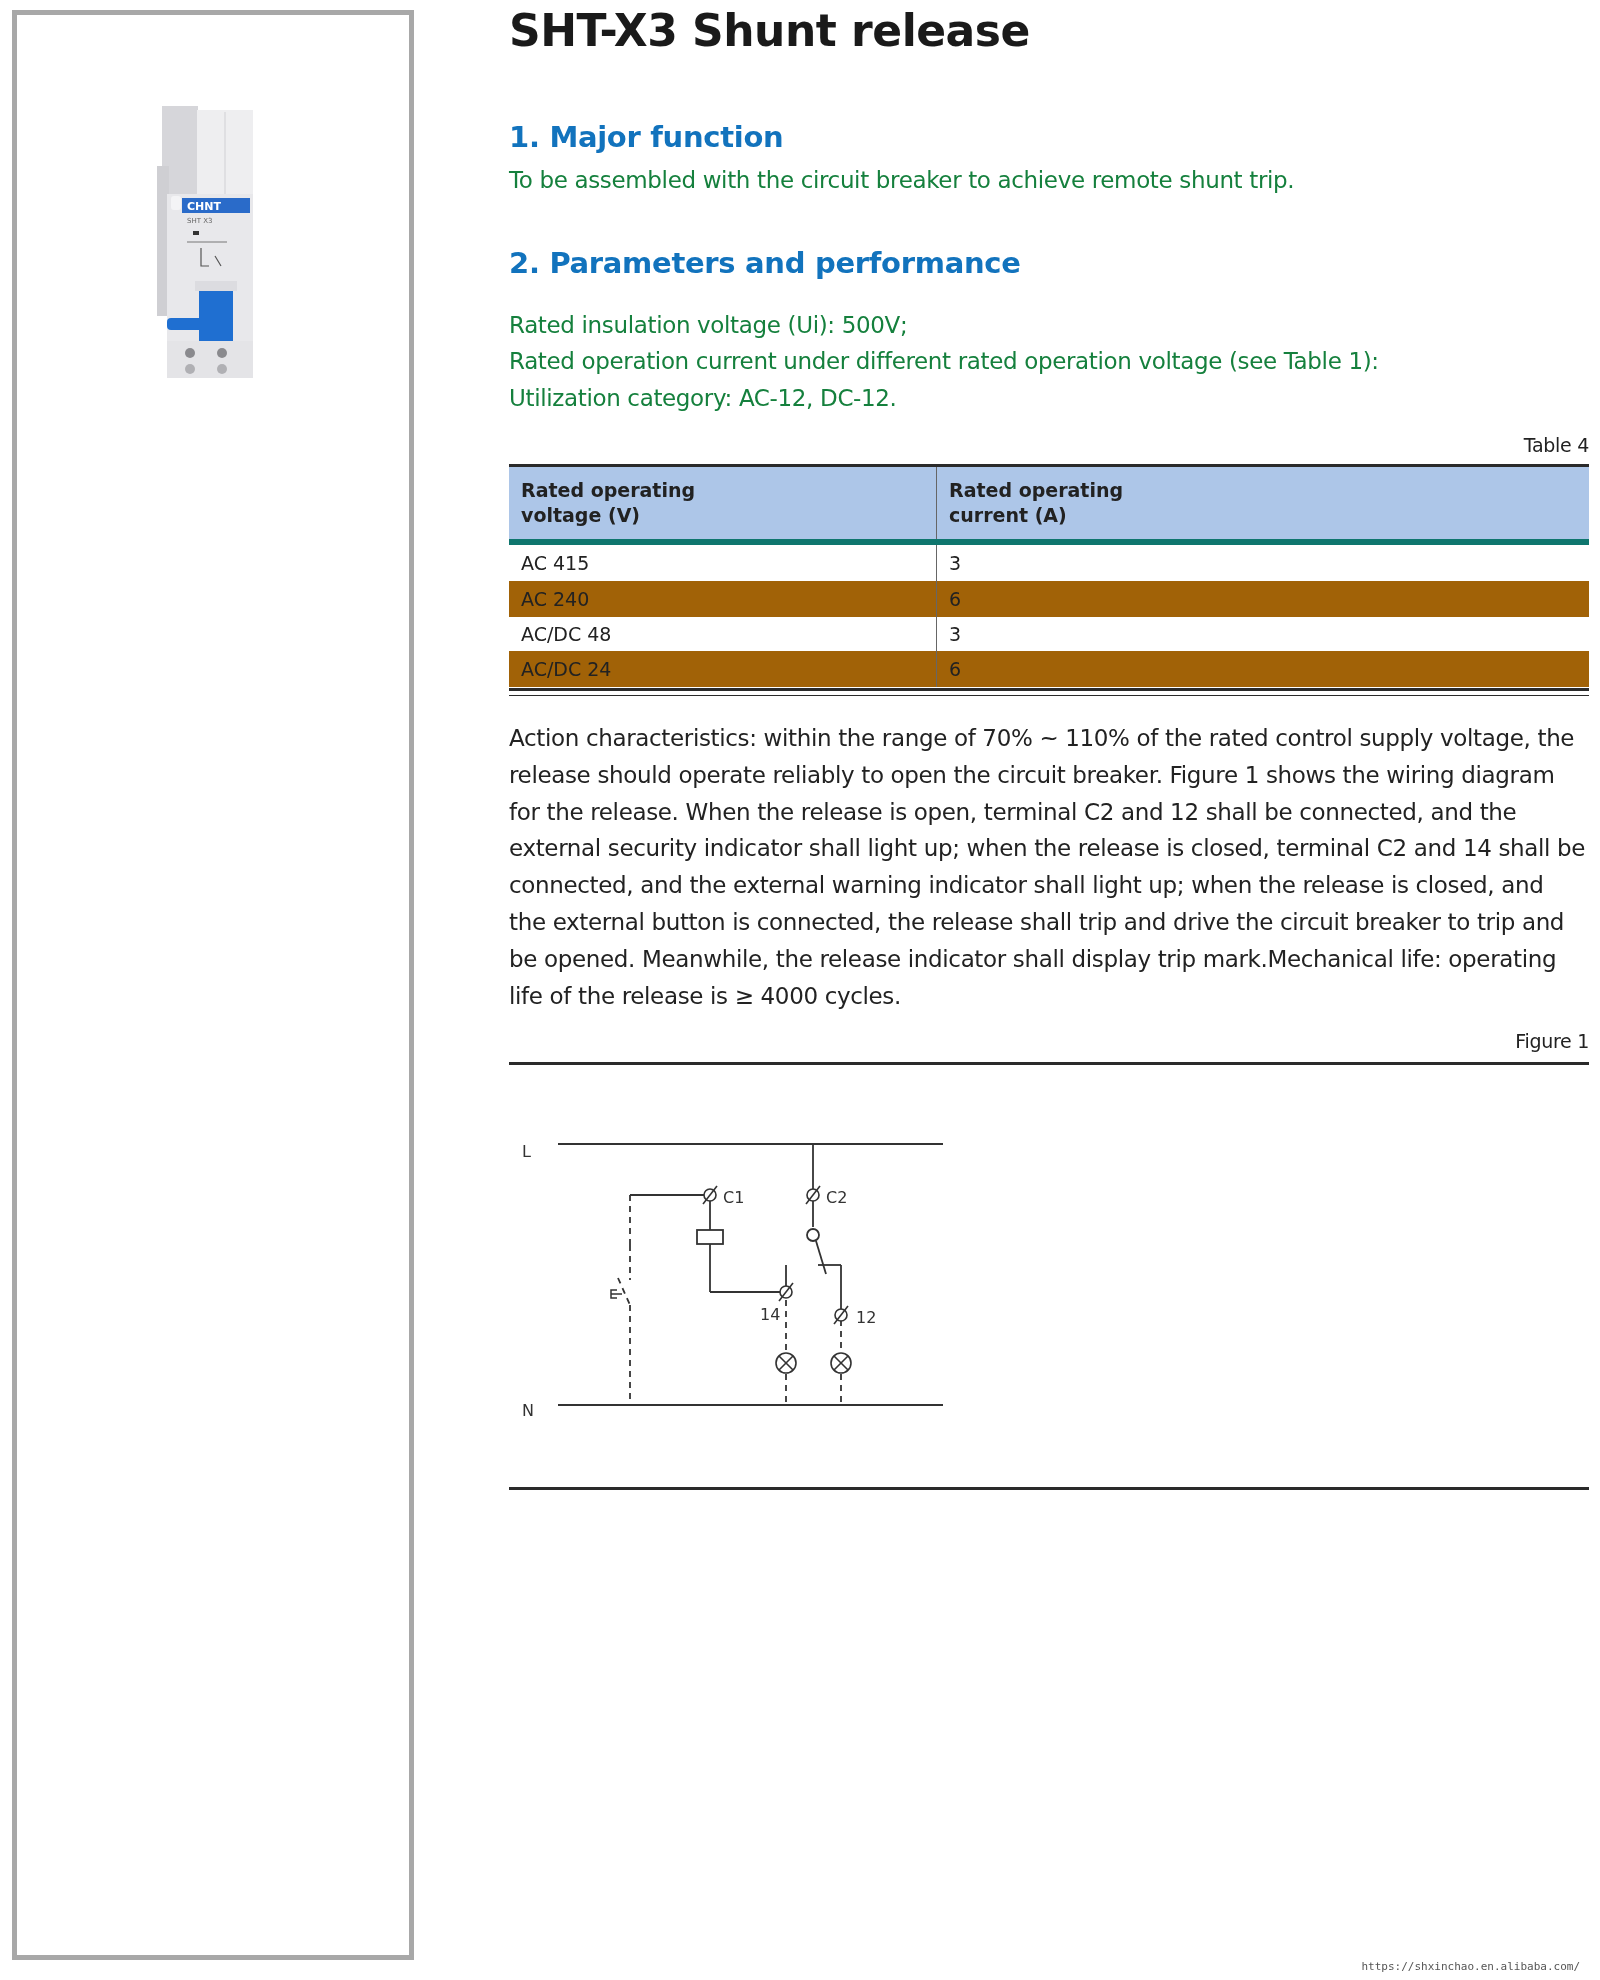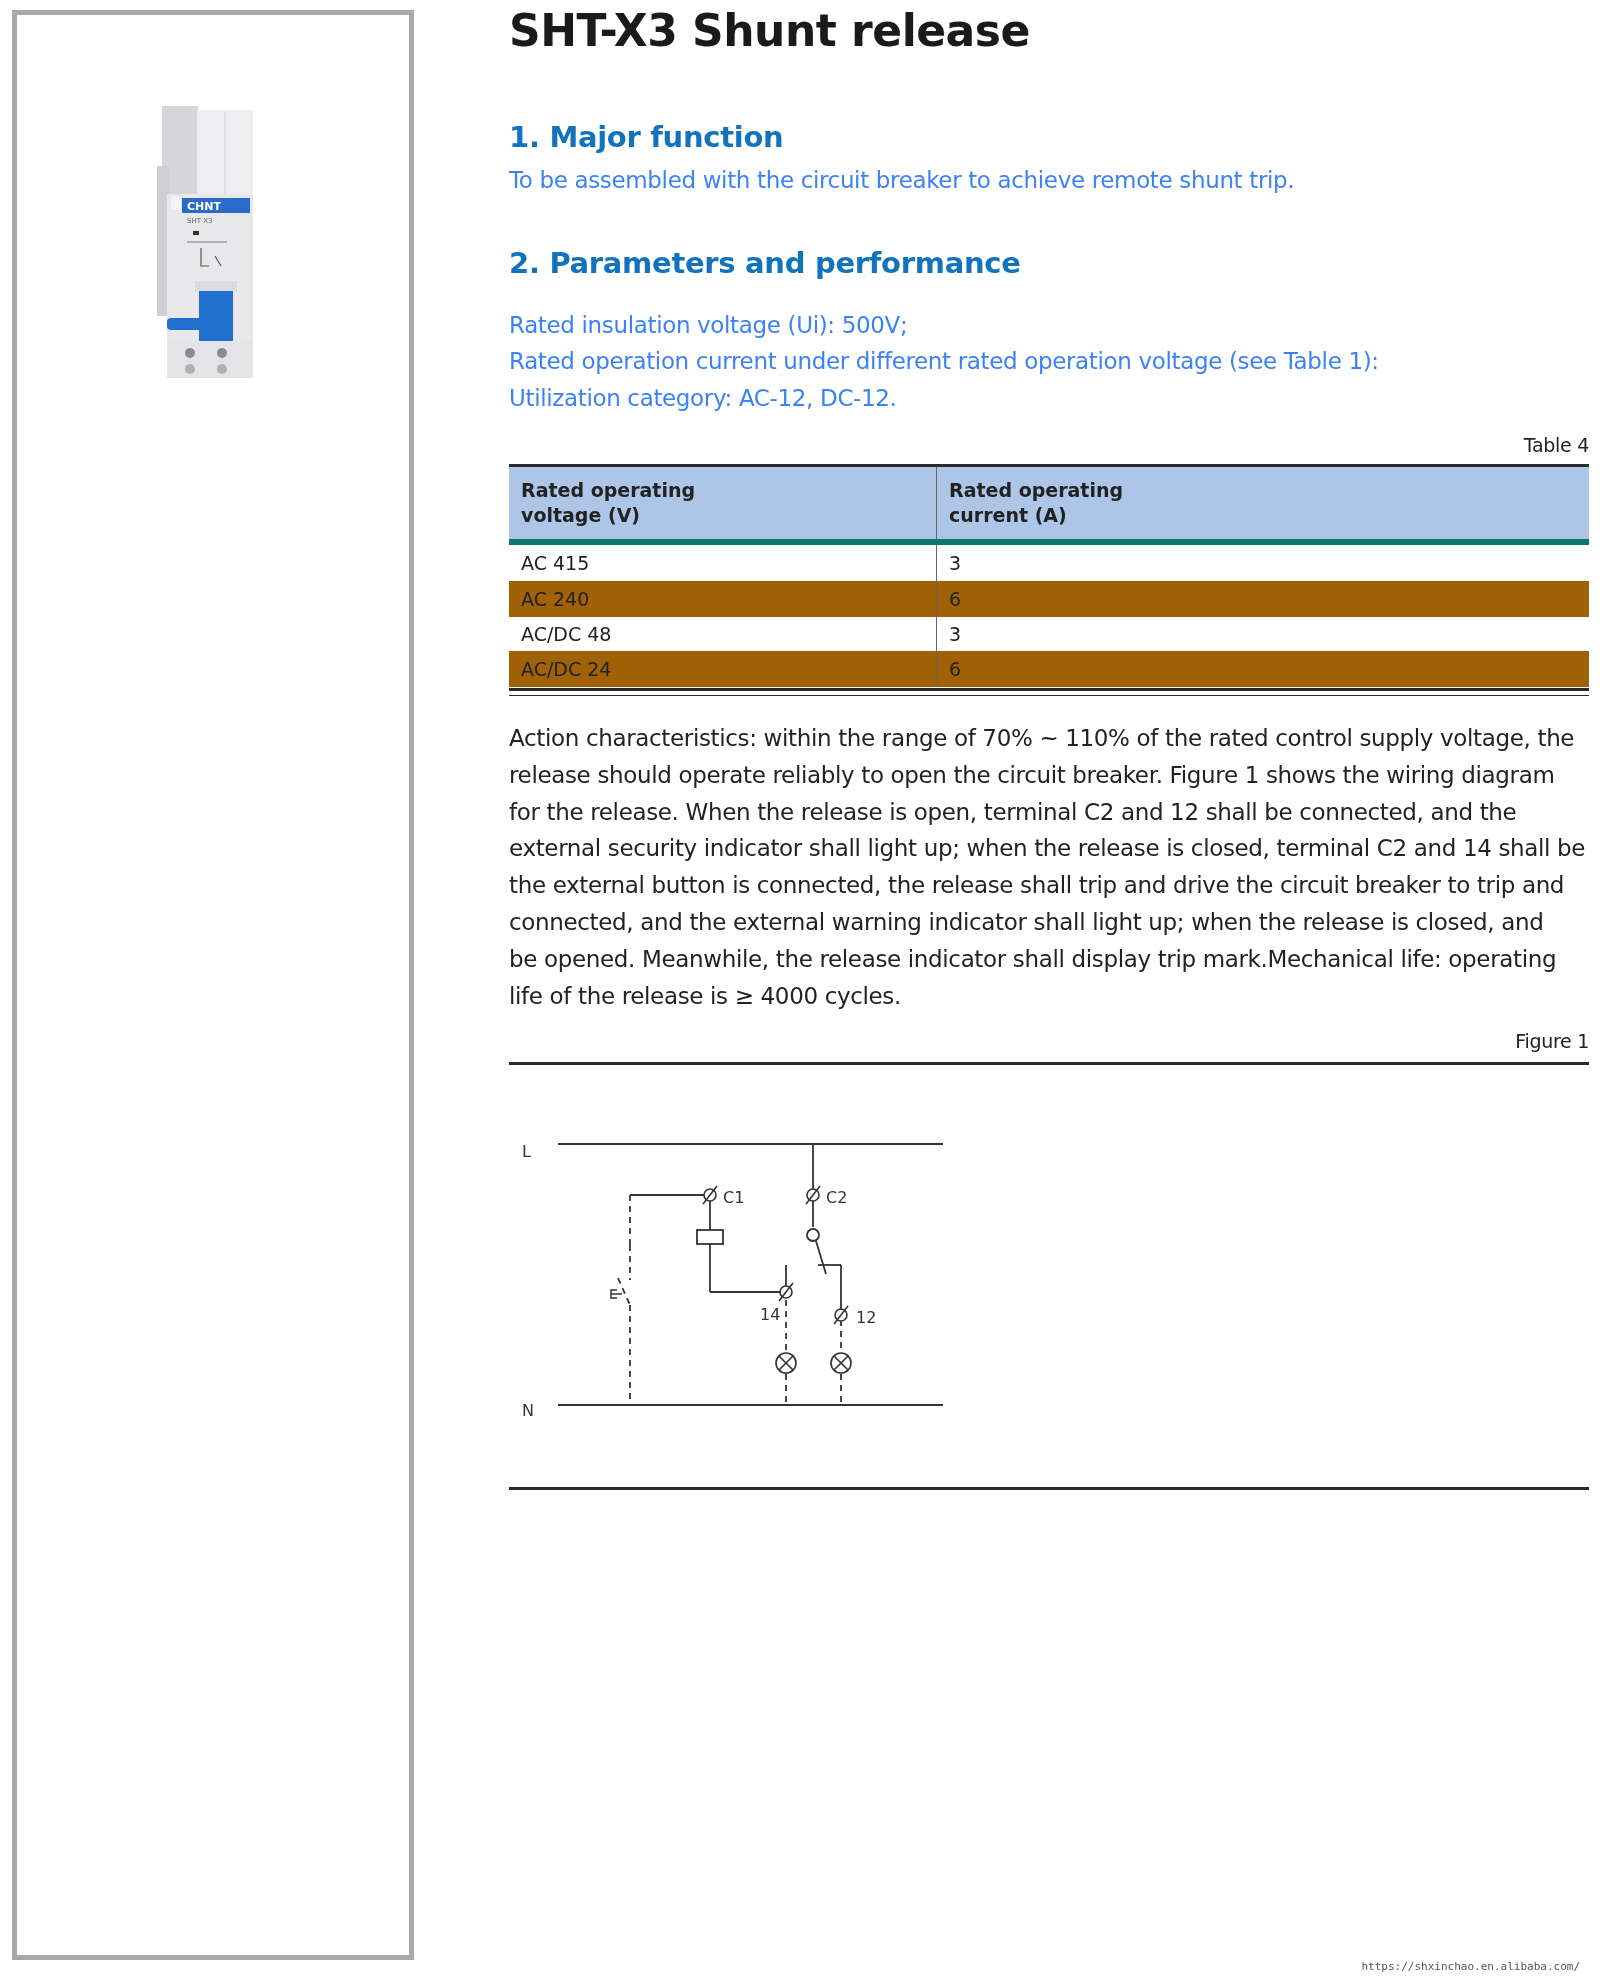--- a/index.html
+++ b/index.html
@@ -10,21 +10,21 @@
                 border: 5px solid #a8a8a8; box-sizing: border-box; background: #fff; }
 
   .product { position: absolute; left: 157px; top: 106px; width: 100px; height: 272px; }
 
   .title { position: absolute; left: 509px; top: 0px; font-size: 44px; font-weight: bold;
            letter-spacing: -0.5px; line-height: 62px; color: #1a1a1a; white-space: nowrap; }
 
   .h2 { position: absolute; left: 509px; font-size: 29px; font-weight: bold; color: #1273bd;
         white-space: nowrap; letter-spacing: -0.3px; }
 
-  .p { position: absolute; left: 509px; font-size: 23px; color: #3b82f6; white-space: nowrap;
+  .p { position: absolute; left: 509px; font-size: 23px; color: #15803d; white-space: nowrap;
        letter-spacing: -0.35px; }
 
   .caption { position: absolute; right: 11px; font-size: 19px; color: #222; letter-spacing: -0.3px; }
   .table-wrap { position: absolute; left: 509px; top: 464px; width: 1080px; }
   .t-top { height: 3px; background: #2a2a2a; }
   .t-head { display: flex; background: #adc6e8; height: 72px; border-bottom: 6px solid #0f766e; }
   .t-cell { box-sizing: border-box; padding-left: 12px; }
   .t-col1 { width: 428px; border-right: 1px solid #666; }
   .t-col2 { flex: 1; }
   .t-head .t-cell { font-weight: bold; font-size: 19px; line-height: 25px; padding-top: 11px; color: #222; }
@@ -115,22 +115,22 @@
     <div class="t-cell t-col2">6</div>
   </div>
   <div class="t-bottom"></div>
 </div>
 
 <div class="body-text">
   <div>Action characteristics: within the range of 70% ~ 110% of the rated control supply voltage, the</div>
   <div>release should operate reliably to open the circuit breaker. Figure 1 shows the wiring diagram</div>
   <div>for the release. When the release is open, terminal C2 and 12 shall be connected, and the</div>
   <div>external security indicator shall light up; when the release is closed, terminal C2 and 14 shall be</div>
+  <div>connected, and the external warning indicator shall light up; when the release is closed, and</div>
   <div>the external button is connected, the release shall trip and drive the circuit breaker to trip and</div>
-  <div>connected, and the external warning indicator shall light up; when the release is closed, and</div>
   <div>be opened. Meanwhile, the release indicator shall display trip mark.Mechanical life: operating</div>
   <div>life of the release is ≥ 4000 cycles.</div>
 </div>
 
 <div class="caption" style="top:1030px;">Figure 1</div>
 <div class="rule" style="top:1062px;"></div>
 
 <svg class="diagram" viewBox="0 0 460 330">
   <g stroke="#333" stroke-width="1.8" fill="none">
 

